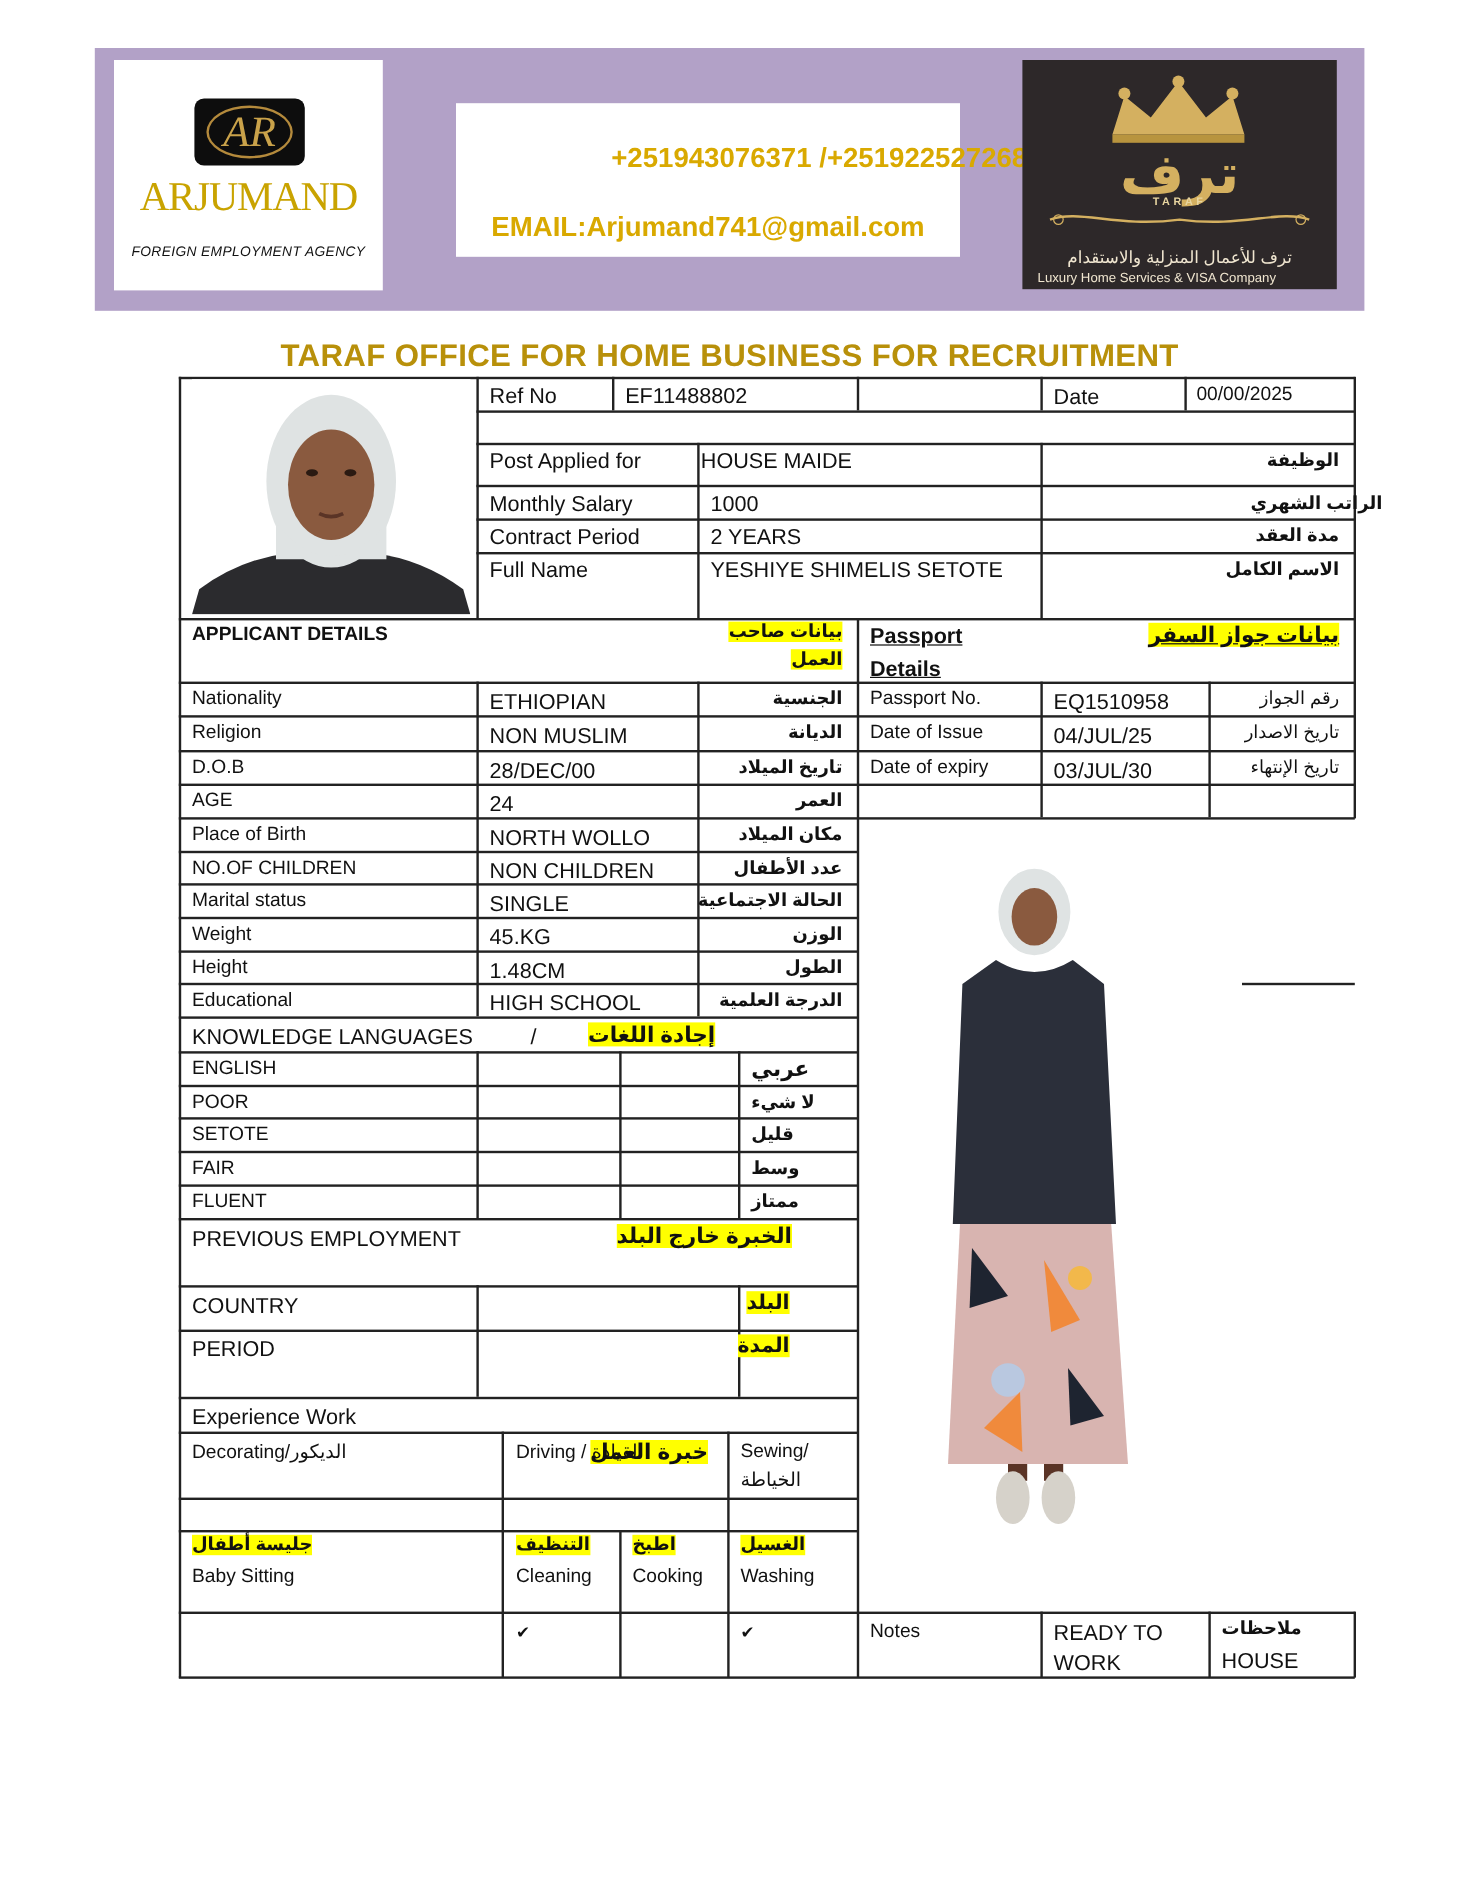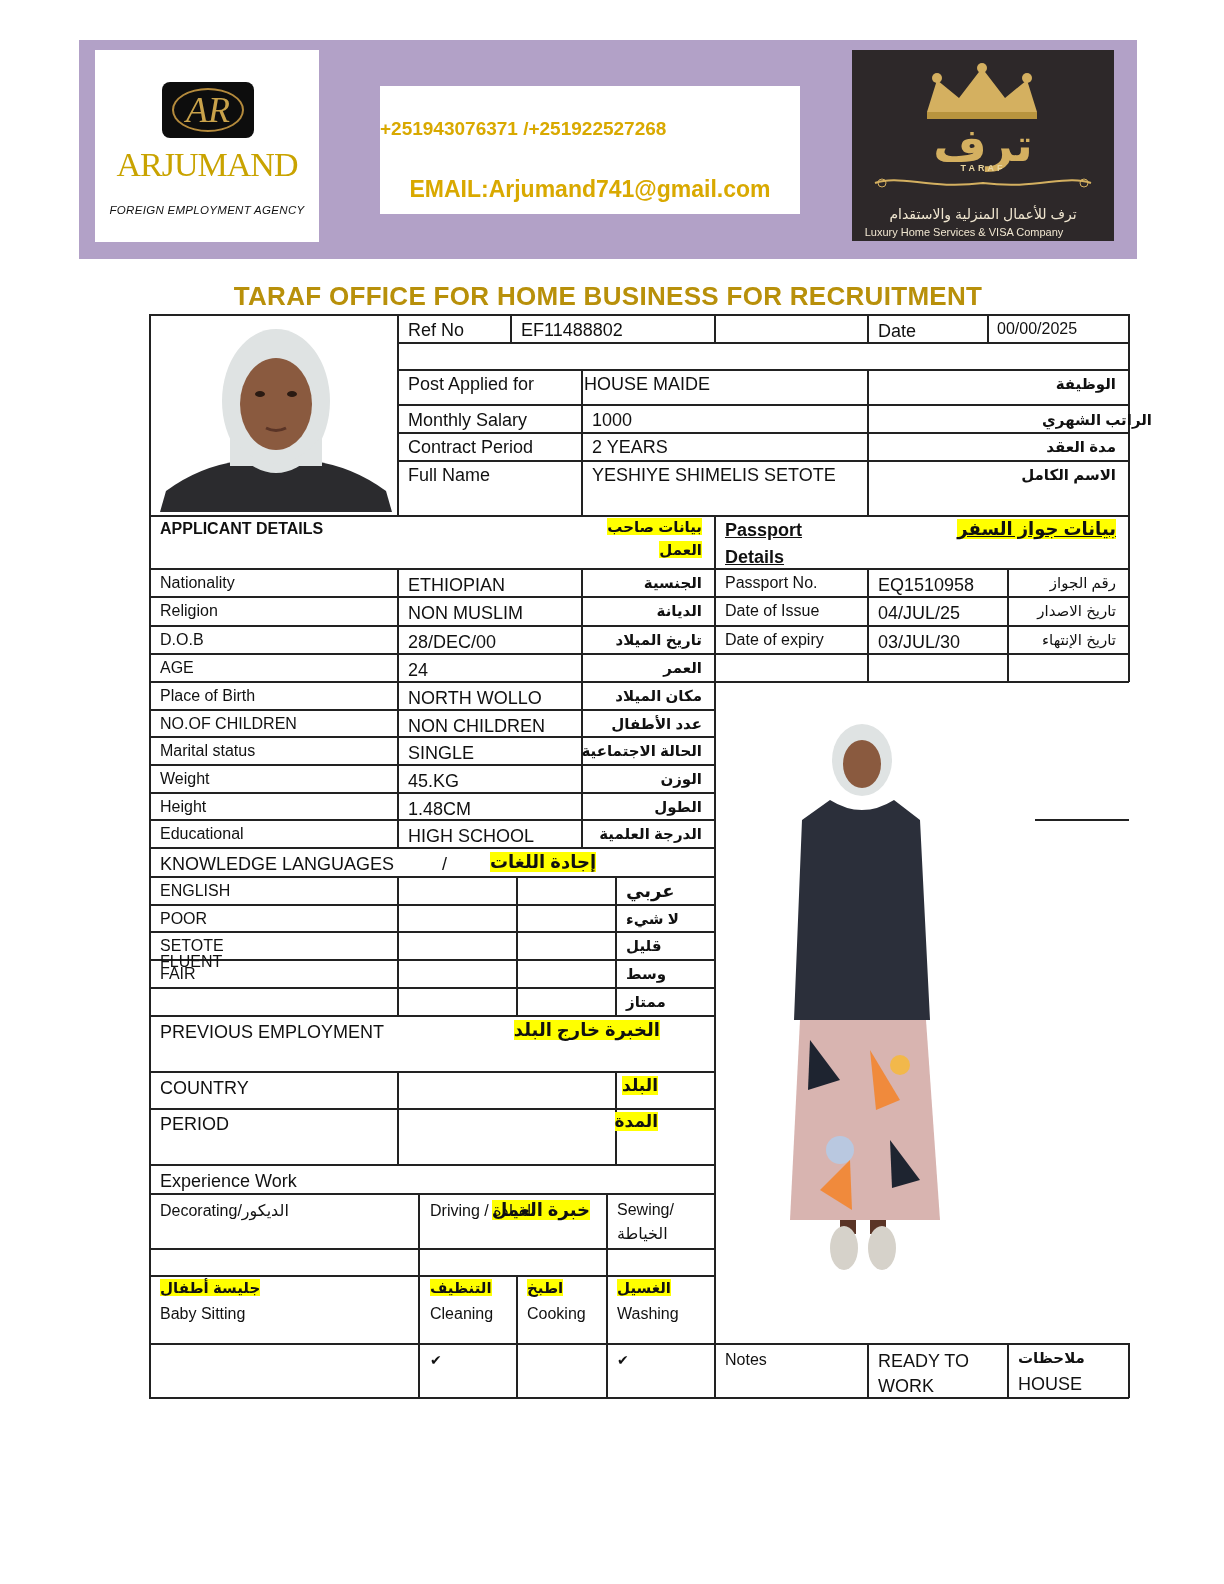--- a/index.html
+++ b/index.html
@@ -6,21 +6,21 @@
   body{width:1224px;height:1584px;position:relative;font-family:"Liberation Sans","DejaVu Sans",sans-serif;color:#111;overflow:hidden;}
   .abs{position:absolute;box-sizing:border-box;}
   .banner{left:79px;top:40px;width:1058px;height:219px;background:#b2a1c7;}
   .logo-left{left:95px;top:50px;width:224px;height:192px;background:#fff;}
   .ar-badge{left:162px;top:82px;width:92px;height:56px;background:#0d0d0d;border-radius:8px;}
   .ar-text{left:162px;top:82px;width:92px;height:56px;display:flex;align-items:center;justify-content:center;color:#c9a24a;font-family:"Liberation Serif","DejaVu Serif",serif;font-size:36px;font-style:italic;}
   .ar-ring{left:172px;top:88px;width:72px;height:44px;border:2px solid #b48a3c;border-radius:50%;}
   .arj{left:95px;top:146px;width:224px;text-align:center;font-family:"Liberation Serif","DejaVu Serif",serif;font-weight:normal;font-size:34px;color:#c9a300;letter-spacing:-1px;}
   .fea{left:95px;top:204px;width:224px;text-align:center;font-size:11.5px;font-style:italic;letter-spacing:.3px;color:#111;}
   .contact{left:380px;top:86px;width:420px;height:128px;background:#fff;}
-  .phone{left:380px;top:118px;width:476px;text-align:left;font-weight:bold;font-size:19px;color:#d9a900;}
+  .phone{left:380px;top:118px;width:476px;text-align:right;font-weight:bold;font-size:23px;color:#d9a900;}
   .email{left:380px;top:176px;width:420px;text-align:center;font-weight:bold;font-size:23px;color:#d9a900;}
   .logo-right{left:852px;top:50px;width:262px;height:191px;background:#2d2829;overflow:hidden;}
   .crown{left:917px;top:62px;width:130px;height:60px;}
   .taraf-glyph{left:852px;top:118px;width:262px;text-align:center;color:#d4b060;font-size:46px;font-weight:bold;}
   .taraf-word{left:852px;top:163px;width:262px;text-align:center;color:#e8d5a0;font-size:9px;font-weight:bold;letter-spacing:3px;}
   .scroll{left:870px;top:176px;width:226px;height:14px;}
   .taraf-ar{left:852px;top:206px;width:262px;text-align:center;color:#f0e6d0;font-size:14px;direction:rtl;}
   .taraf-en{left:852px;top:226px;width:224px;text-align:center;color:#f0e6d0;font-size:11px;}
   .title{left:100px;top:281px;width:1016px;text-align:center;font-weight:bold;font-size:26px;color:#b8900a;letter-spacing:.3px;}
   .cell{position:absolute;box-sizing:border-box;font-size:18px;line-height:20px;padding:2px 10px;white-space:nowrap;}
@@ -245,21 +245,21 @@
     <div class="cell" style="left:518px;top:907px;"></div>
     <div class="cell" style="left:616px;top:907px;direction:rtl;font-weight:bold;font-size:15px;">لا شيء</div>
     <div class="cell sm" style="left:150px;top:934px;">SETOTE</div>
     <div class="cell" style="left:398px;top:934px;"></div>
     <div class="cell" style="left:518px;top:934px;"></div>
     <div class="cell" style="left:616px;top:934px;direction:rtl;font-weight:bold;font-size:15px;">قليل</div>
     <div class="cell sm" style="left:150px;top:962px;">FAIR</div>
     <div class="cell" style="left:398px;top:962px;"></div>
     <div class="cell" style="left:518px;top:962px;"></div>
     <div class="cell" style="left:616px;top:962px;direction:rtl;font-weight:bold;font-size:15px;">وسط</div>
-    <div class="cell sm" style="left:150px;top:950px;">FLUENT</div>
+    <div class="cell sm" style="left:150px;top:990px;">FLUENT</div>
     <div class="cell" style="left:398px;top:990px;"></div>
     <div class="cell" style="left:518px;top:990px;"></div>
     <div class="cell" style="left:616px;top:990px;direction:rtl;font-weight:bold;font-size:15px;">ممتاز</div>
   </div>
 
 <div class="cell" style="left:150px;top:1020px;">PREVIOUS EMPLOYMENT</div>
 <div class="cell ar" style="left:470px;top:1018px;width:200px;font-size:18px;"><span class="hl">الخبرة خارج البلد</span></div>
 <div class="cell" style="left:150px;top:1076px;">COUNTRY</div>
 <div class="cell" style="left:398px;top:1076px;"></div>
 <div class="cell ar" style="left:560px;top:1074px;width:108px;font-size:17px;"><span class="hl">البلد</span></div>

